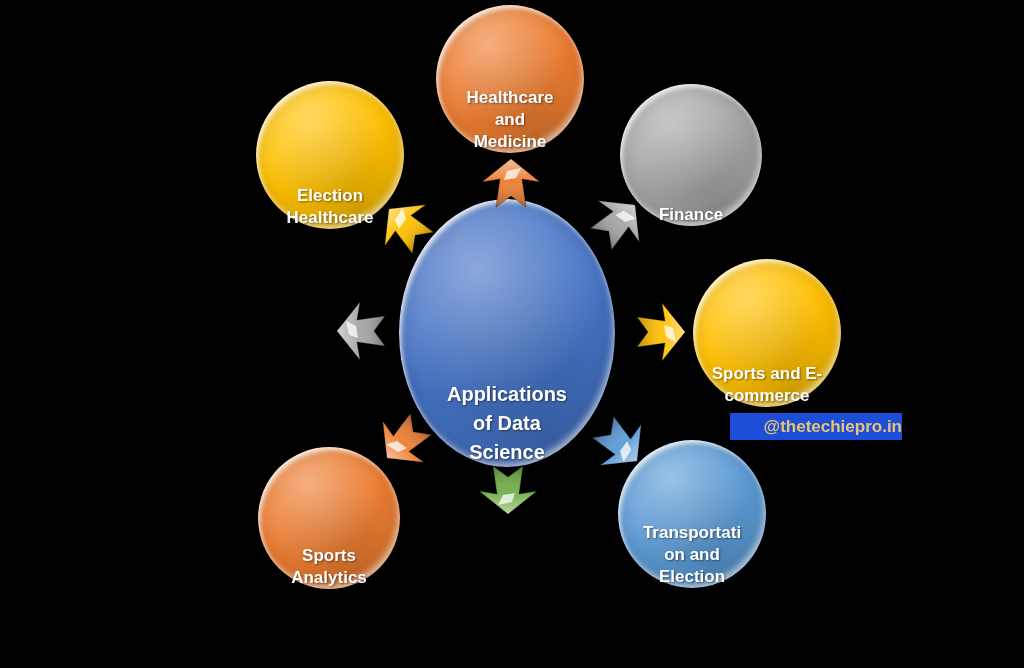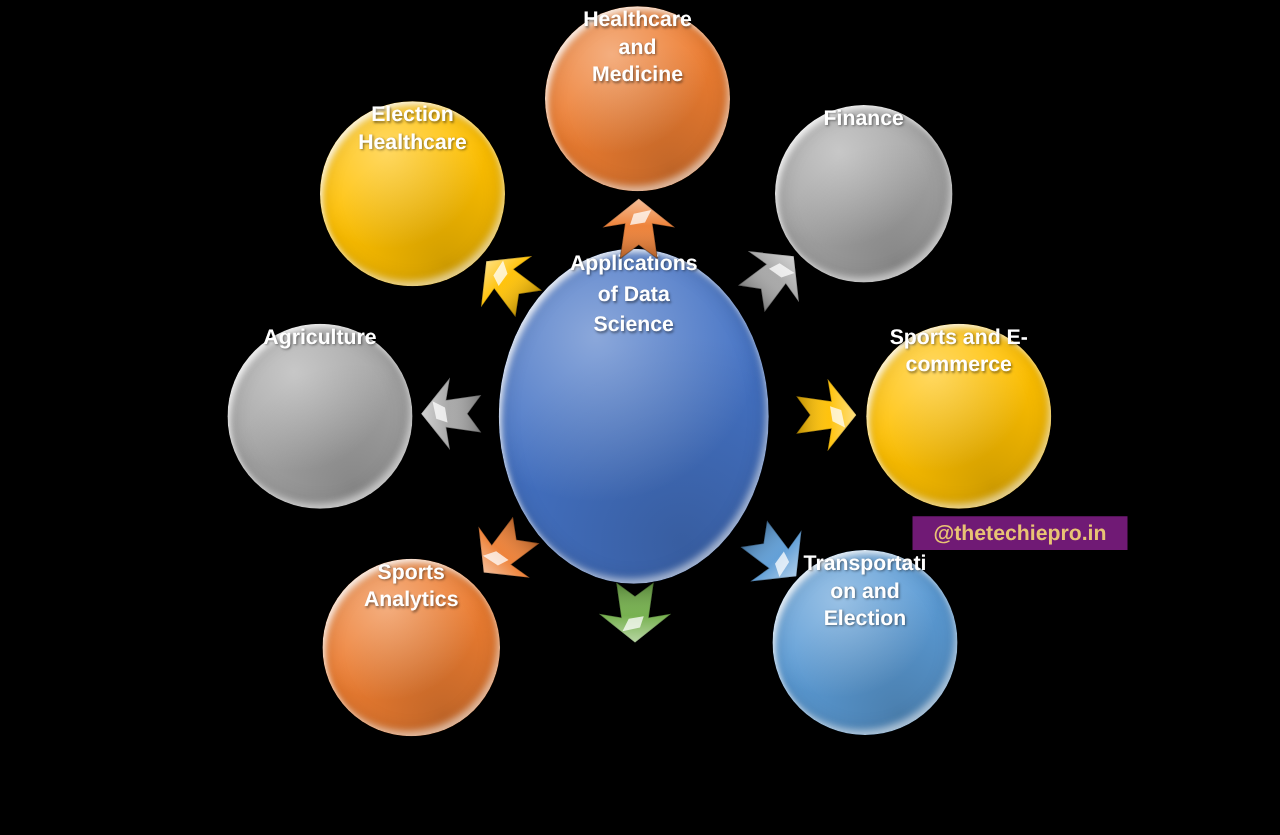--- a/index.html
+++ b/index.html
@@ -8,37 +8,37 @@
     background:#000;
     font-family:"Liberation Sans", sans-serif;
     overflow:hidden;
   }
   .canvas{position:relative;width:1024px;height:668px;background:#000;}
 
   
   .node{
     position:absolute;
     border-radius:50%;
-    display:flex;align-items:flex-start;justify-content:center;
+    display:flex;align-items:flex-end;justify-content:center;
     background-color:var(--c,#888);
     background-image:
       radial-gradient(circle at 36% 26%, rgba(255,255,255,.38), rgba(255,255,255,0) 55%),
       radial-gradient(circle at 68% 88%, rgba(0,0,0,.18), rgba(0,0,0,0) 60%);
     box-shadow:
       inset 3px 4px 5px -1px rgba(255,255,255,.85),
       inset -3px -5px 6px -1px rgba(255,255,255,.55),
       inset 0 0 18px rgba(0,0,0,.18);
   }
   .node-label{
     color:#fff;font-weight:bold;text-align:center;
     white-space:pre-line;line-height:1.3;font-size:17px;
     text-shadow:1px 1px 2px rgba(0,0,0,.45);
     padding:0 10px;
   }
-  .center-node .node-label{font-size:17px;line-height:1.45;}
+  .center-node .node-label{font-size:20px;line-height:1.45;}
 
   .n-healthcare{left:436px;top:5px;width:148px;height:148px;}
   .n-finance{left:620px;top:84px;width:142px;height:142px;}
   .n-retail{left:693px;top:259px;width:148px;height:148px;}
   .n-transportation{left:618px;top:440px;width:148px;height:148px;}
   .n-energy{left:437px;top:513px;width:148px;height:148px;}
   .n-sports{left:258px;top:447px;width:142px;height:142px;}
   .n-agriculture{left:182px;top:259px;width:148px;height:148px;}
   .n-election{left:256px;top:81px;width:148px;height:148px;}
   .center-node{left:399px;top:199px;width:216px;height:268px;}
@@ -97,23 +97,20 @@
   </div>
   <div class="node n-transportation" style="--c: #5B9BD5;">
     <span class="node-label">Transportati
 on and
 Election</span>
   </div>
   <div class="node n-sports" style="--c: #ED7D31;">
     <span class="node-label">Sports
 Analytics</span>
   </div>
-  <div class="node n-agriculture" style="--c: #A5A5A5;">
-    <span class="node-label">Agriculture</span>
-  </div>
   <div class="node n-election" style="--c: #FFC000;">
     <span class="node-label">Election
 Healthcare</span>
   </div>
 
   <div class="arrow a-top" style="--c: #ED7D31;">
     <svg viewBox="0 0 62 50">
         <polygon points="31,1 60,24 42,21 46,49 31,38 16,49 20,21 2,24" style="fill:var(--c)" stroke="rgba(0,0,0,.3)" stroke-width="1"></polygon>
         <polygon points="31,1 60,24 42,21 46,49 31,38 16,49 20,21 2,24" fill="url(#arrowShade)"></polygon>
         <polygon points="27,13 41,10 36,20 24,22" fill="#ffffff" opacity="0.75"></polygon>
@@ -162,17 +159,17 @@
       </svg>
   </div>
   <div class="arrow a-topleft" style="--c: #FFC000;">
     <svg viewBox="0 0 62 50">
         <polygon points="31,1 60,24 42,21 46,49 31,38 16,49 20,21 2,24" style="fill:var(--c)" stroke="rgba(0,0,0,.3)" stroke-width="1"></polygon>
         <polygon points="31,1 60,24 42,21 46,49 31,38 16,49 20,21 2,24" fill="url(#arrowShade)"></polygon>
         <polygon points="27,13 41,10 36,20 24,22" fill="#ffffff" opacity="0.75"></polygon>
       </svg>
   </div>
 
-  <div class="watermark" style="background: #701a75; color: rgb(233, 195, 116);">
+  <div class="watermark" style="background: #1d4ed8; color: rgb(233, 195, 116); justify-content: flex-end;">
     <span>@thetechiepro.in</span>
   </div>
 
 </div>
 
 </body></html>

